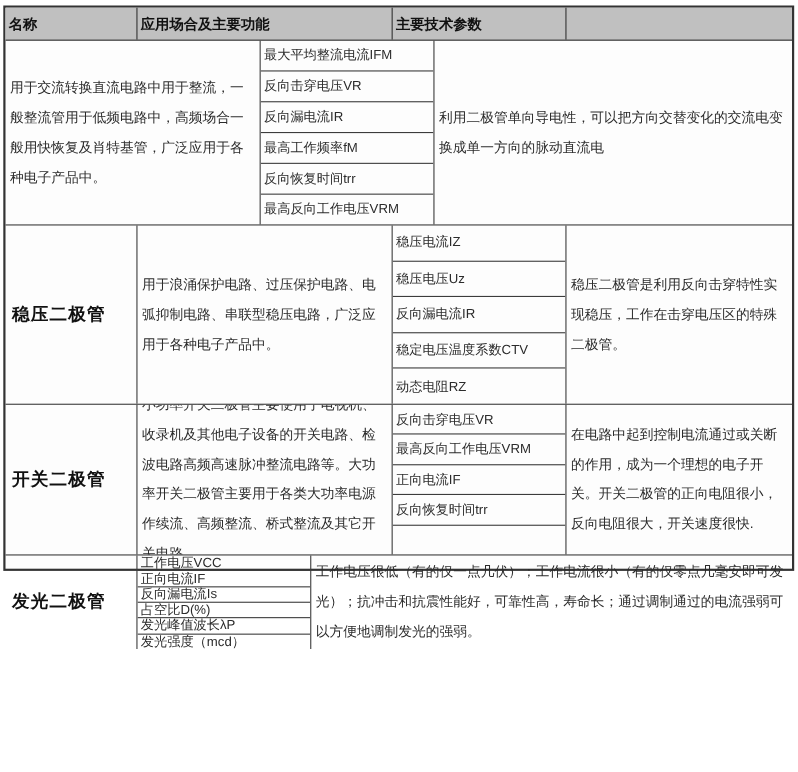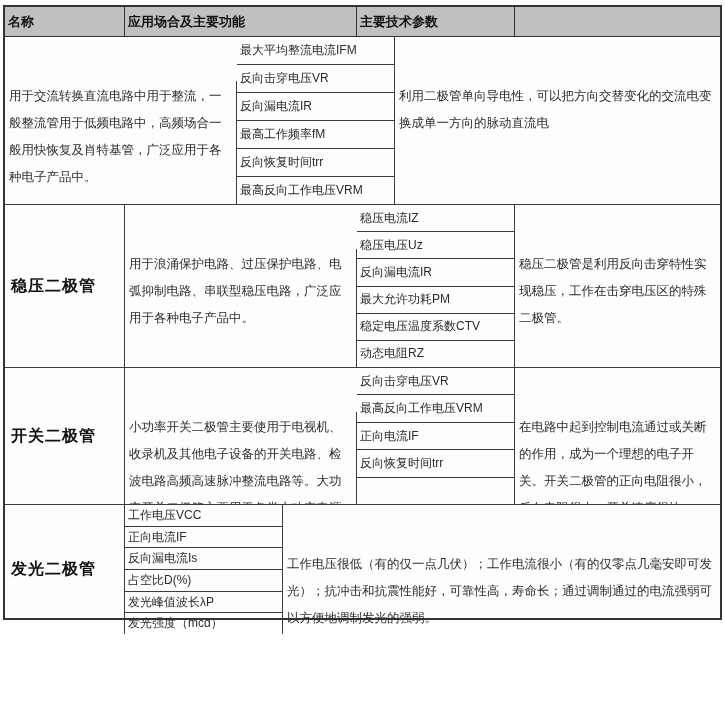--- a/index.html
+++ b/index.html
@@ -5,21 +5,21 @@
   * { margin: 0; padding: 0; box-sizing: border-box; }
   html, body {
     width: 725px; height: 702px;
     background: #ffffff;
     font-family: "Liberation Sans", "DejaVu Sans", sans-serif;
     color: #2b2b2b;
   }
   .diode-table {
     position: absolute;
     left: 3px; top: 5px;
-    width: 719px; height: 615px;
+    width: 719px; height: 514px;
     border: 2px solid #333333;
     background: #fdfdfd;
     display: flex;
     flex-direction: column;
   }
   .hrow {
     display: flex;
     height: 30px;
     background: #c0c0c0;
     border-bottom: 1px solid #333333;
@@ -58,22 +58,21 @@
     display: flex;
     align-items: center;
     padding-left: 6px;
     font-size: 16px;
     font-weight: bold;
     color: #111111;
     letter-spacing: 1px;
   }
   .text-cell {
     display: flex;
-    align-items: flex-start;
-    margin-top: 44px;
+    align-items: center;
   }
   .text-cell .txt {
     padding: 2px 3px 2px 4px;
     font-size: 12.5px;
     line-height: 27px;
     color: #2b2b2b;
     width: 100%;
   }
   .params-cell {
     display: flex;
@@ -122,21 +121,20 @@
 
   <div class="row row-2">
     <div class="cell c1 name-cell">稳压二极管</div>
     <div class="cell c2 text-cell">
       <div class="txt">用于浪涌保护电路、过压保护电路、电弧抑制电路、串联型稳压电路，广泛应用于各种电子产品中。</div>
     </div>
     <div class="cell c3 params-cell">
       <div class="param-item">稳压电流IZ</div>
       <div class="param-item">稳压电压Uz</div>
       <div class="param-item">反向漏电流IR</div>
-      <div class="param-item">最大允许功耗PM</div>
       <div class="param-item">稳定电压温度系数CTV</div>
       <div class="param-item">动态电阻RZ</div>
     </div>
     <div class="cell c4 text-cell">
       <div class="txt">稳压二极管是利用反向击穿特性实现稳压，工作在击穿电压区的特殊二极管。</div>
     </div>
   </div>
 
   <div class="row row-3">
     <div class="cell c1 name-cell">开关二极管</div>

